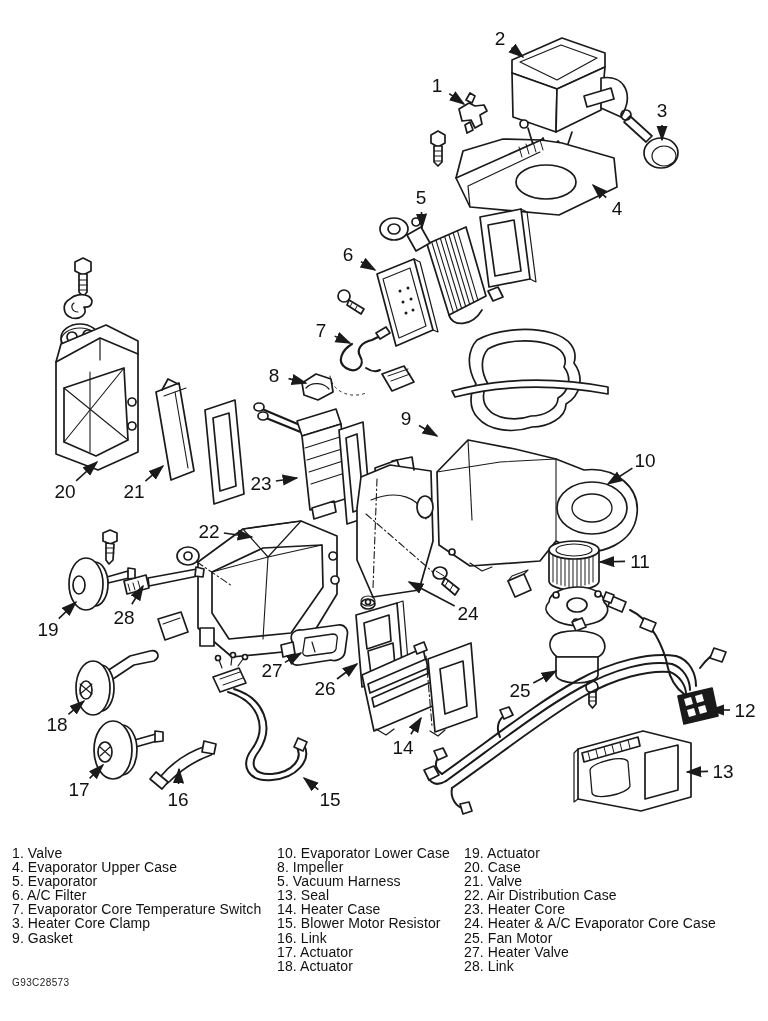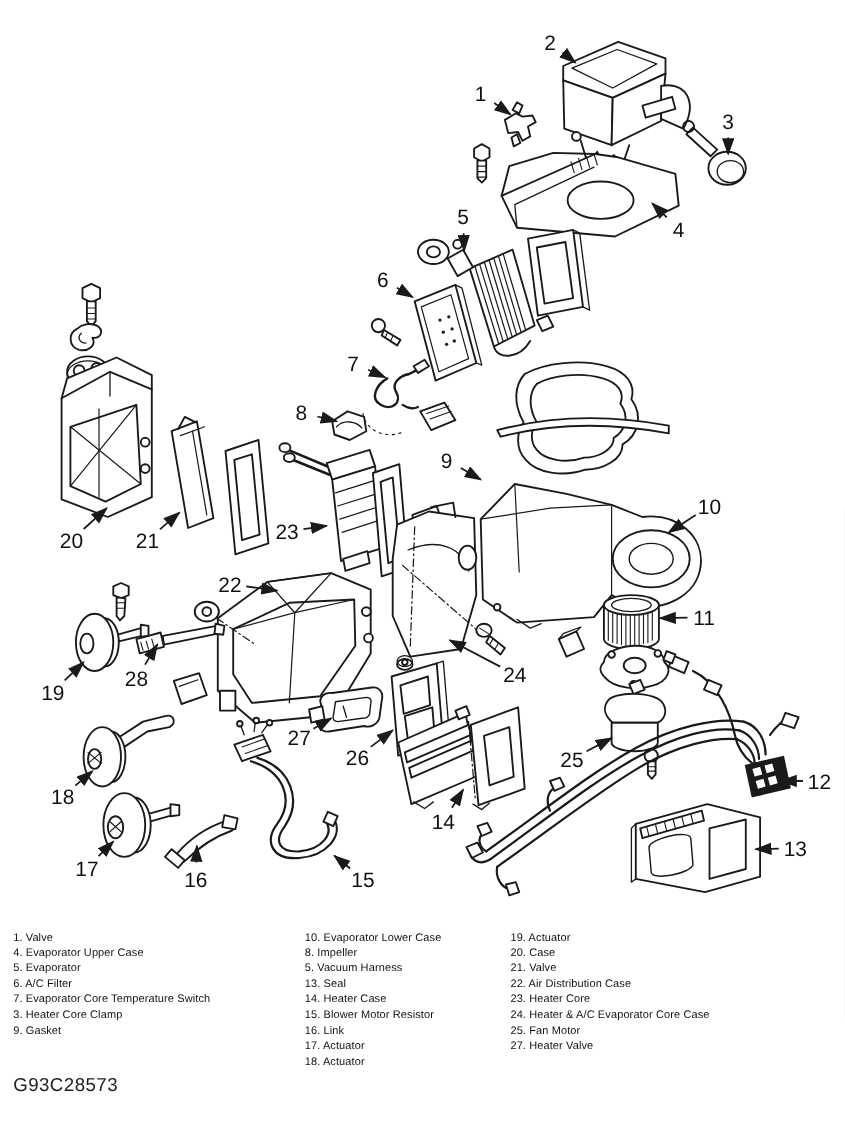--- a/index.html
+++ b/index.html
@@ -6,22 +6,22 @@
   .page{position:relative;width:768px;height:1021px;background:#ffffff;overflow:hidden;
         font-family:"Liberation Sans",sans-serif;}
   svg{display:block;}
   .callout-line{stroke:#1a1a1a;stroke-width:1.6;}
   .callout-num{font-family:"Liberation Sans",sans-serif;font-size:19px;fill:#111;text-anchor:middle;}
   .legend{position:absolute;top:846px;left:0;width:768px;height:175px;color:#111;}
   .legend-col{position:absolute;top:0;white-space:nowrap;}
   .legend-col:nth-of-type(1){left:12px;}
   .legend-col:nth-of-type(2){left:277px;}
   .legend-col:nth-of-type(3){left:464px;}
-  .legend-item{font-size:10px;line-height:14.1px;letter-spacing:0.1px;}
-  .figure-code{position:absolute;left:12px;top:131px;font-size:17px;letter-spacing:0.4px;color:#222;}
+  .legend-item{font-size:14px;line-height:14.1px;letter-spacing:0.1px;}
+  .figure-code{position:absolute;left:12px;top:131px;font-size:10px;letter-spacing:0.4px;color:#222;}
 </style>
 </head>
 <body>
 
 <div class="page">
 
 <svg width="768" height="845" viewBox="0 0 768 845">
   <defs>
     <marker id="arrowhead" markerWidth="11" markerHeight="8" refX="9" refY="3.5" orient="auto">
       <path d="M0,0 L10,3.5 L0,7 Z" fill="#1a1a1a"></path>
@@ -541,17 +541,18 @@
       </div>
       <div class="legend-col">
         <div class="legend-item">19. Actuator</div>
         <div class="legend-item">20. Case</div>
         <div class="legend-item">21. Valve</div>
         <div class="legend-item">22. Air Distribution Case</div>
         <div class="legend-item">23. Heater Core</div>
         <div class="legend-item">24. Heater &amp; A/C Evaporator Core Case</div>
         <div class="legend-item">25. Fan Motor</div>
         <div class="legend-item">27. Heater Valve</div>
+        <div class="legend-item">28. Link</div>
       </div>
       <div class="figure-code">G93C28573</div>
 </div>
 
 </div>
 
 </body></html>

